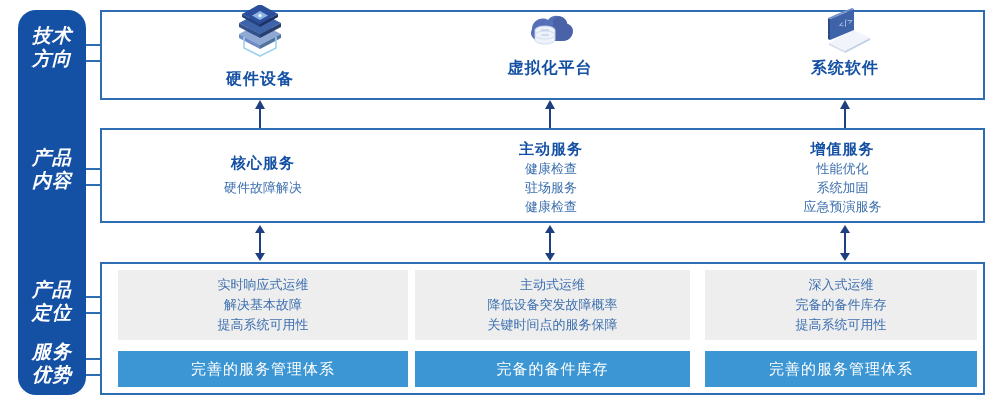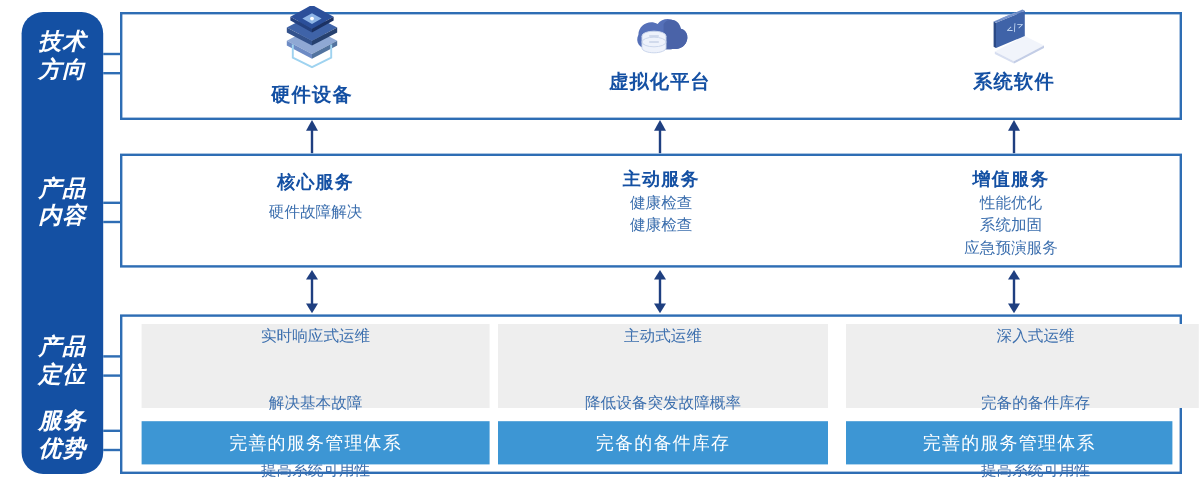--- a/index.html
+++ b/index.html
@@ -57,39 +57,39 @@
   }
 
   
   .content-col{position:absolute;top:128px;height:95px;text-align:center;}
   .cc1{left:118px;width:290px;}
   .cc2{left:416px;width:270px;}
   .cc3{left:705px;width:275px;}
   .cc-title{
     font-size:15px;font-weight:bold;color:#1450a3;letter-spacing:1px;
   }
-  .cc1 .cc-title{margin-top:15px;}
+  .cc1 .cc-title{margin-top:26px;}
   .cc2 .cc-title,.cc3 .cc-title{margin-top:12px;}
   .cc-item{
     font-size:13px;color:#3c6fae;line-height:19px;
   }
   .cc1 .cc-item{margin-top:5px;}
   .cc2 .cc-item:first-of-type,.cc3 .cc-item:first-of-type{margin-top:4px;}
 
   
   .gbox{
     position:absolute;top:270px;height:70px;
     background:#eeeeee;
     display:flex;flex-direction:column;
-    align-items:center;justify-content:flex-start;gap:36px;
+    align-items:center;justify-content:center;
   }
   .gbox div{font-size:13px;color:#3c6fae;line-height:20px;}
   .gb1{left:118px;width:290px;}
   .gb2{left:415px;width:275px;}
-  .gb3{left:705px;width:272px;padding-left:22px;}
+  .gb3{left:705px;width:272px;}
 
   .bbar{
     position:absolute;top:351px;height:36px;
     background:#3d96d4;
     display:flex;align-items:center;justify-content:center;
     color:#ffffff;font-size:15px;letter-spacing:1px;
   }
   .bb1{left:118px;width:290px;}
   .bb2{left:415px;width:275px;}
   .bb3{left:705px;width:272px;}
@@ -214,20 +214,21 @@
   <div class="sect" id="sect-content"></div>
 
   <div class="content-col cc1">
     <div class="cc-title">核心服务</div>
     <div class="cc-item">硬件故障解决</div>
   </div>
 
   <div class="content-col cc2">
     <div class="cc-title">主动服务</div>
     <div class="cc-item">健康检查</div>
+    <div class="cc-item">驻场服务</div>
     <div class="cc-item">健康检查</div>
   </div>
 
   <div class="content-col cc3">
     <div class="cc-title">增值服务</div>
     <div class="cc-item">性能优化</div>
     <div class="cc-item">系统加固</div>
     <div class="cc-item">应急预演服务</div>
   </div>
 
@@ -256,20 +257,21 @@
   <div class="sect" id="sect-bottom"></div>
 
   <div class="gbox gb1">
     <div>实时响应式运维</div>
     <div>解决基本故障</div>
     <div>提高系统可用性</div>
   </div>
   <div class="gbox gb2">
     <div>主动式运维</div>
     <div>降低设备突发故障概率</div>
+    <div>关键时间点的服务保障</div>
   </div>
   <div class="gbox gb3">
     <div>深入式运维</div>
     <div>完备的备件库存</div>
     <div>提高系统可用性</div>
   </div>
 
   <div class="bbar bb1">完善的服务管理体系</div>
   <div class="bbar bb2">完备的备件库存</div>
   <div class="bbar bb3">完善的服务管理体系</div>

